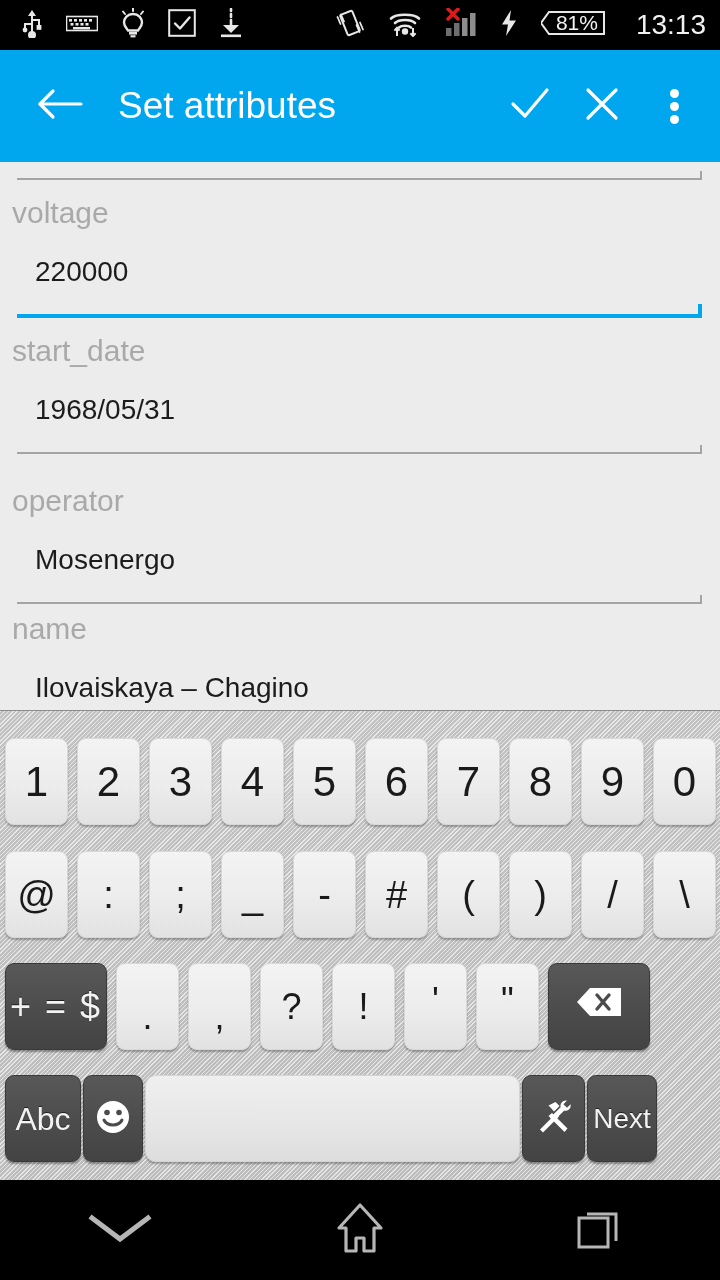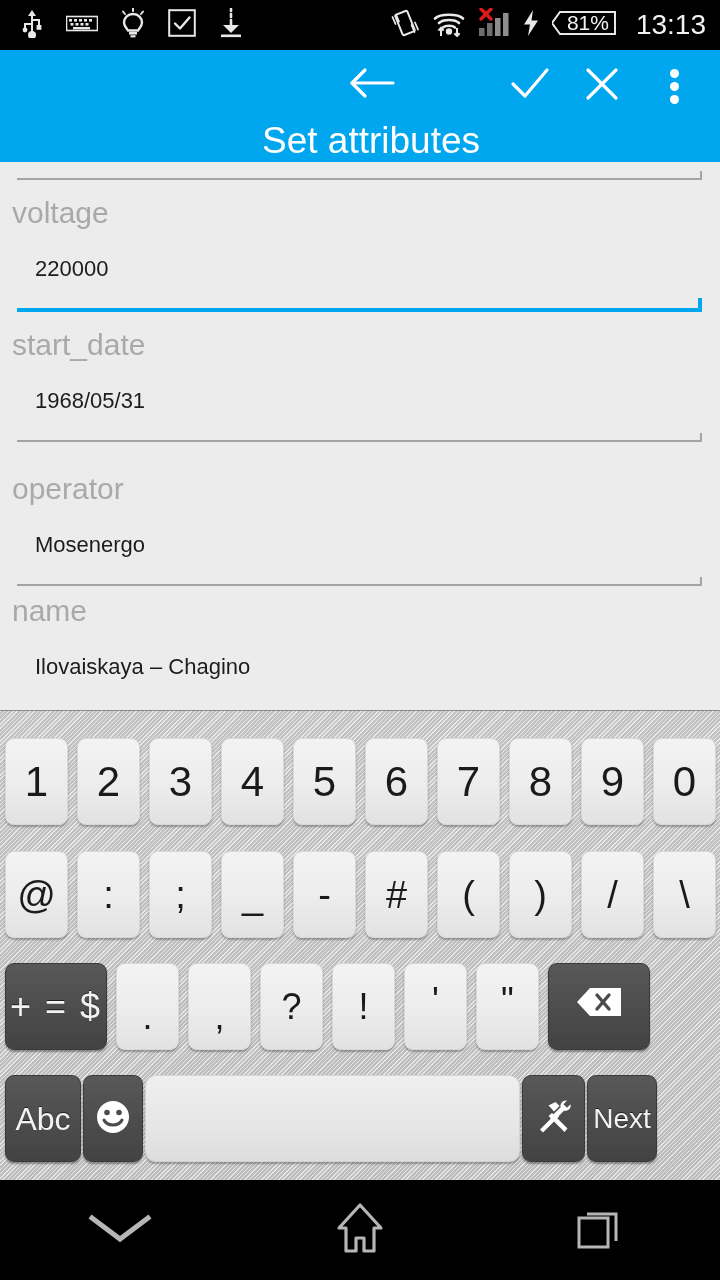--- a/index.html
+++ b/index.html
@@ -33,41 +33,40 @@
     gap: 22px;
     padding-left: 20px;
   }
   .status-right {
     position: absolute;
     right: 14px;
     top: 0;
     height: 50px;
     display: flex;
     align-items: center;
-    gap: 12px;
+    gap: 23px;
   }
   .sicon { display: block; }
   #status-clock {
     color: #f2f2f2;
     font-size: 28px;
     letter-spacing: 0px;
     line-height: 1;
     margin-left: 6px;
     font-family: "Liberation Sans", sans-serif;
   }
 
   
   #app-bar {
     position: absolute;
     left: 0; top: 50px;
     width: 720px; height: 112px;
     background: #00a6ee;
     display: flex;
     align-items: center;
-    flex-direction: column;
   }
   #back-button {
     width: 72px; height: 72px;
     margin-left: 24px;
     display: flex; align-items: center; justify-content: center;
   }
   #app-bar-title {
     color: #ffffff;
     font-size: 37px;
     margin-left: 22px;
@@ -104,21 +103,21 @@
   .field-row { position: relative; }
   .field-label {
     color: #a9a9a9;
     font-size: 30px;
     padding-left: 12px;
     line-height: 1;
     font-family: "Liberation Sans", sans-serif;
   }
   .field-value {
     color: #1c1c1c;
-    font-size: 22px;
+    font-size: 28px;
     padding-left: 35px;
     line-height: 1;
     font-family: "Liberation Sans", sans-serif;
     white-space: nowrap;
   }
   .underline {
     position: relative;
     margin-left: 17px;
     margin-right: 18px;
     height: 10px;

